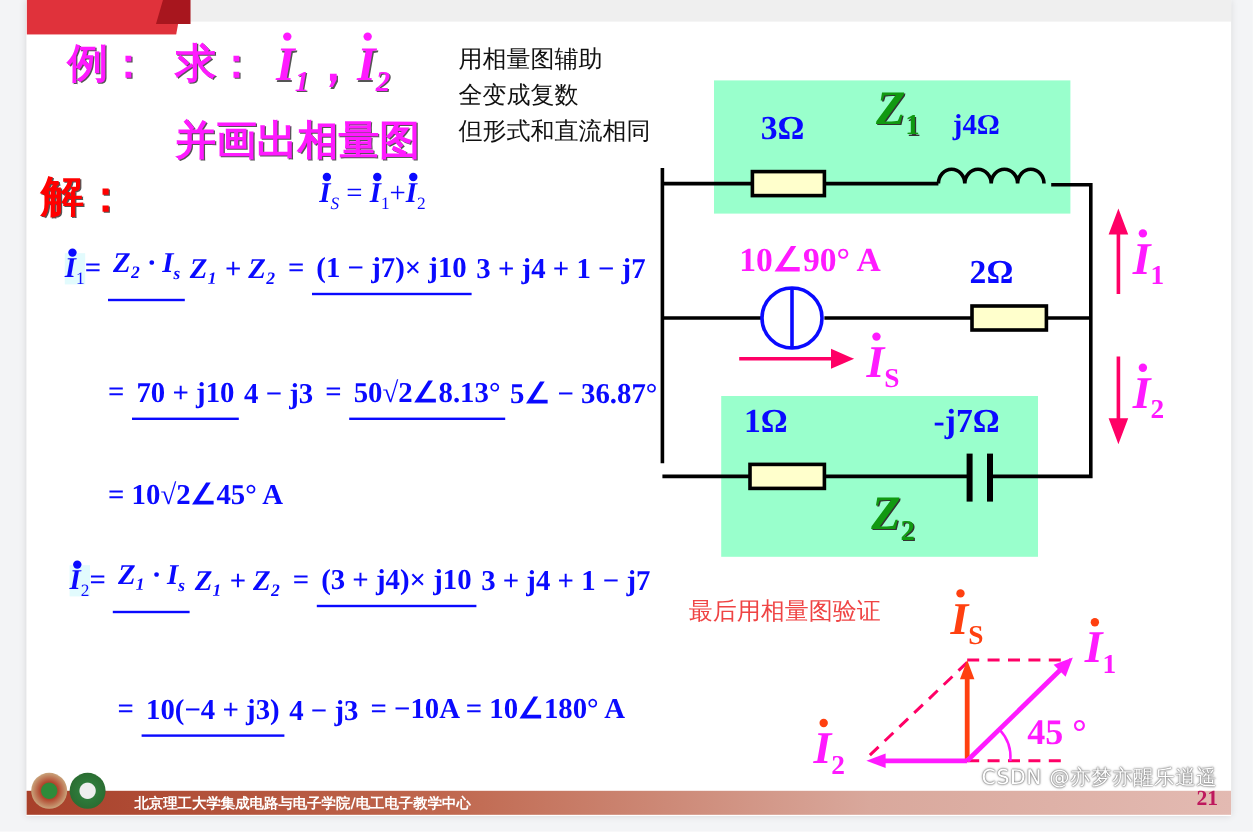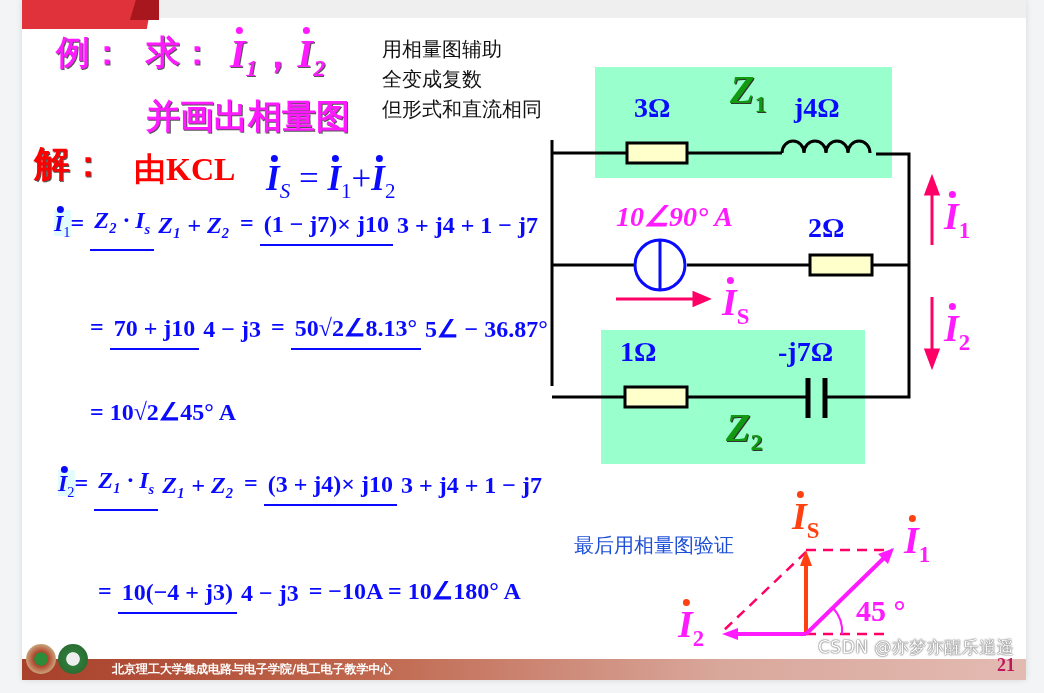--- a/index.html
+++ b/index.html
@@ -17,21 +17,21 @@
   .eq{font-size:24px;}
   .frac{display:inline-flex;flex-direction:row;align-items:center;vertical-align:middle;}
   .frac .num{padding:0 4px;border-bottom:2px solid #0a0aff;line-height:40px;}
   .frac .den{padding:0 4px;line-height:40px;}
   .hl{background:#e2fbfd;}
   .dot{position:relative;}
   .dot::before{content:"";position:absolute;width:7px;height:7px;border-radius:50%;background:#0a0aff;left:50%;top:-4px;transform:translateX(-30%);}
   .dotm::before{background:#ff1aff;}
   .doto::before{background:#ff4010;}
   sub{font-size:60%;}
-  .footer{position:absolute;left:0;top:659px;width:1004px;height:34px;background:linear-gradient(90deg,#a8402a 0%,#c0684f 35%,#d9a89c 70%,#e3bab2 100%);}
+  .footer{position:absolute;left:0;top:659px;width:1004px;height:20px;background:linear-gradient(90deg,#a8402a 0%,#c0684f 35%,#d9a89c 70%,#e3bab2 100%);}
   .footer-text{position:absolute;left:90px;top:2px;color:#fff;font-family:"DejaVu Sans",sans-serif;font-size:12px;font-weight:bold;}
   .logo{position:absolute;top:644px;width:30px;height:30px;border-radius:50%;}
   .pagenum{position:absolute;left:975px;top:655px;font-weight:bold;font-size:18px;color:#be185d;}
   .watermark{position:absolute;left:818px;top:636px;font-family:"DejaVu Sans",sans-serif;font-size:17px;color:#fff;text-shadow:0 0 2px #666,0 0 1px #333;letter-spacing:0.5px;}
 </style>
 </head>
 <body>
 
 <div class="slide">
   <div class="topbar"></div>
@@ -45,22 +45,21 @@
   </div>
   <div class="abs mag hdr-cn" style="left:124px;top:94px;">并画出相量图</div>
 
   <div class="abs note" style="left:360px;top:34px;">
     <div>用相量图辅助</div>
     <div>全变成复数</div>
     <div>但形式和直流相同</div>
   </div>
 
   <div class="abs" style="left:12px;top:140px;font-family:'DejaVu Sans',sans-serif;font-size:36px;color:#ff0000;font-weight:bold;text-shadow:1px 1px 0 #555;">解：</div>
-  <div class="abs" style="left:112px;top:148px;font-size:32px;color:#ff0000;font-weight:bold;">由KCL</div>
-  <div class="abs blue ital" style="left:244px;top:159px;font-size:35px;">
+  <div class="abs blue ital" style="left:244px;top:148px;font-size:24px;">
     <span class="dot">I</span><sub style="font-weight:normal;">S</sub>
     <span style="font-style:normal;font-weight:normal;">=</span>
     <span class="dot">I</span><sub style="font-style:normal;font-weight:normal;">1</sub><span style="font-style:normal;font-weight:normal;">+</span><span class="dot">I</span><sub style="font-style:normal;font-weight:normal;">2</sub>
   </div>
 
   <div class="abs blue eq" style="left:32px;top:200px;">
     <span class="hl" style="font-style:italic;"><span class="dot">I</span><sub style="font-style:normal;font-weight:normal;">1</sub></span>=
     <span class="frac">
         <span class="num ital"><span>Z₂ · I</span><sub>s</sub></span>
         <span class="den ital">Z₁ + Z₂</span>
@@ -138,31 +137,31 @@
         <polygon points="166,239 152,233 152,245"></polygon>
       <line x1="390" y1="130" x2="390" y2="185"></line>
         <polygon points="390,118 384,134 396,134"></polygon>
       <line x1="390" y1="237" x2="390" y2="295"></line>
         <polygon points="390,306 384,290 396,290"></polygon>
     </g>
   </svg>
 
   <div class="abs" style="left:708px;top:66px;font-size:40px;font-style:italic;font-weight:bold;color:#119911;text-shadow:1px 1px 0 #333;"><span>Z</span><sub style="font-style:normal;">1</sub></div>
   <div class="abs blue" style="left:612px;top:92px;font-size:28px;">3Ω</div>
-  <div class="abs blue" style="left:772px;top:92px;font-size:28px;">j4Ω</div>
-  <div class="abs" style="left:594px;top:200px;font-size:28px;color:#ff1aff;font-weight:bold;font-style:italic;">10∠90° A</div>
+  <div class="abs blue" style="left:772px;top:92px;font-size:24px;">j4Ω</div>
+  <div class="abs" style="left:594px;top:200px;font-size:28px;color:#ff1aff;font-weight:bold;">10∠90° A</div>
   <div class="abs blue" style="left:786px;top:212px;font-size:28px;">2Ω</div>
   <div class="abs" style="left:700px;top:280px;font-size:38px;font-style:italic;font-weight:bold;color:#ff1aff;"><span class="dot dotm">I</span><sub style="font-style:normal;">S</sub></div>
   <div class="abs" style="left:922px;top:194px;font-size:38px;font-style:italic;font-weight:bold;color:#ff1aff;"><span class="dot dotm">I</span><sub style="font-style:normal;">1</sub></div>
   <div class="abs" style="left:922px;top:306px;font-size:38px;font-style:italic;font-weight:bold;color:#ff1aff;"><span class="dot dotm">I</span><sub style="font-style:normal;">2</sub></div>
   <div class="abs blue" style="left:598px;top:336px;font-size:28px;">1Ω</div>
   <div class="abs blue" style="left:756px;top:336px;font-size:28px;">-j7Ω</div>
   <div class="abs" style="left:704px;top:404px;font-size:40px;font-style:italic;font-weight:bold;color:#119911;text-shadow:1px 1px 0 #333;"><span>Z</span><sub style="font-style:normal;">2</sub></div>
 
-  <div class="abs" style="left:552px;top:496px;font-family:'DejaVu Sans',sans-serif;font-size:20px;color:#1d4ed8;margin-top:36px;">最后用相量图验证</div>
+  <div class="abs" style="left:552px;top:496px;font-family:'DejaVu Sans',sans-serif;font-size:20px;color:#ef4444;">最后用相量图验证</div>
   <svg class="abs" style="left:680px;top:540px;" width="230" height="110" viewBox="0 0 230 110">
     <g stroke="#ff0066" stroke-width="2.5" stroke-dasharray="10,7" fill="none">
       <line x1="104" y1="10" x2="190" y2="10"></line>
       <line x1="104" y1="94" x2="186" y2="94"></line>
       <line x1="104" y1="12" x2="20" y2="92"></line>
     </g>
     <line x1="104" y1="94" x2="104" y2="18" stroke="#ff4010" stroke-width="4"></line>
     <polygon points="104,10 98,26 110,26" fill="#ff4010"></polygon>
     <line x1="104" y1="94" x2="186" y2="14" stroke="#ff1aff" stroke-width="4"></line>
     <polygon points="192,8 176,14 186,24" fill="#ff1aff"></polygon>

